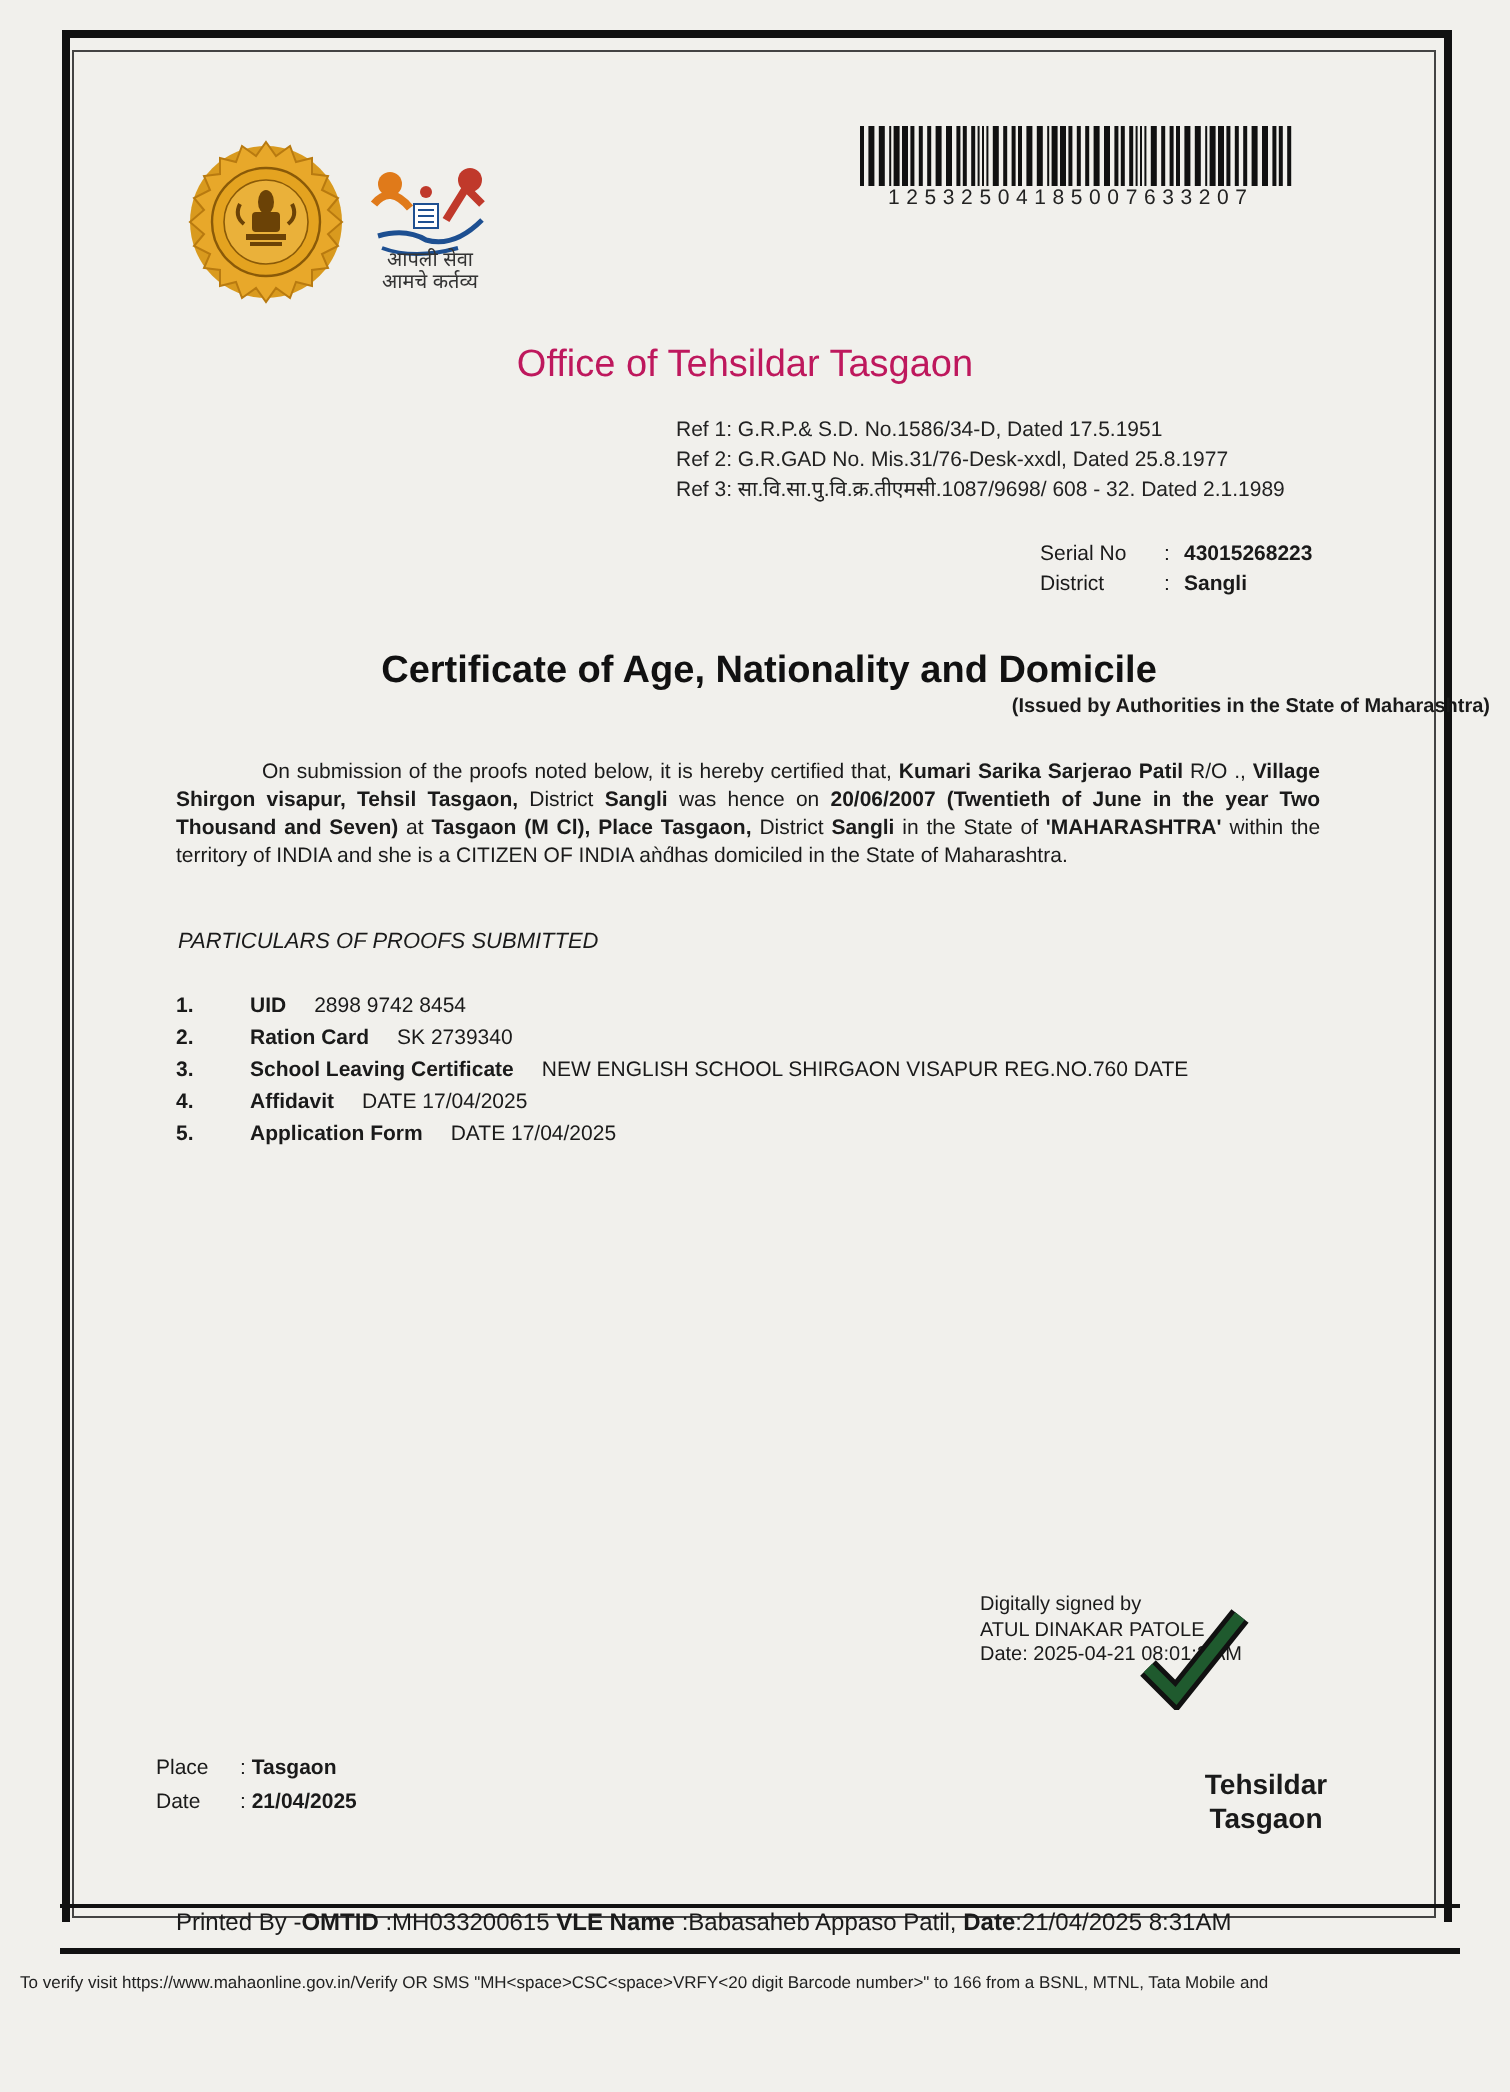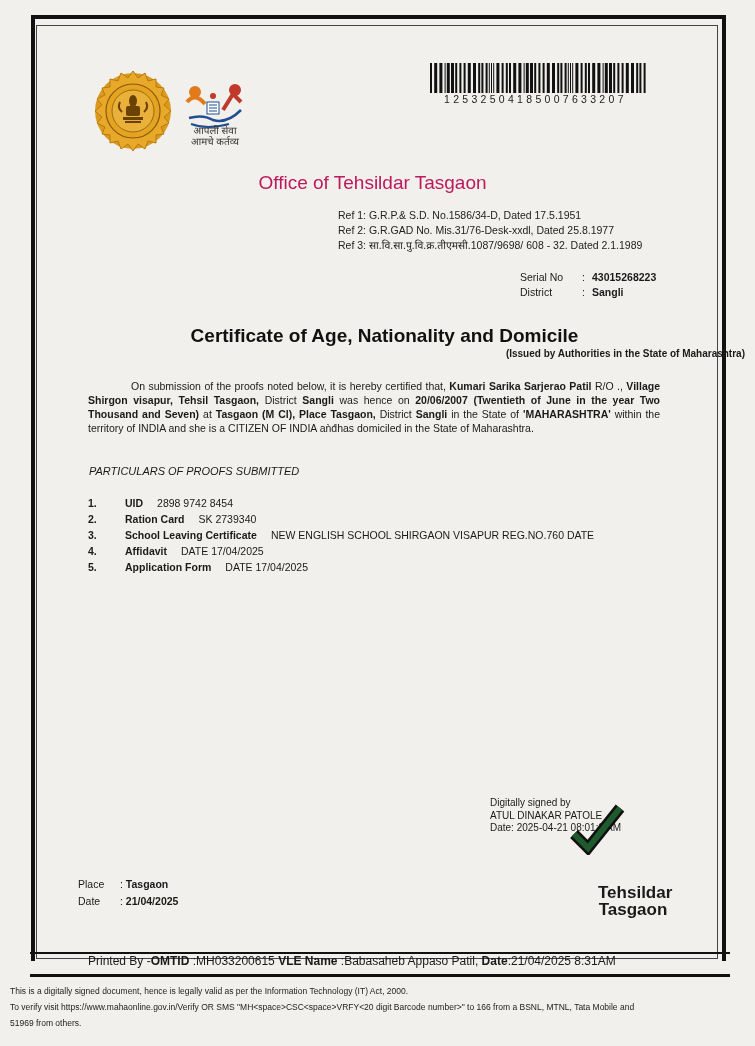--- a/index.html
+++ b/index.html
@@ -39,21 +39,21 @@
   .proof-row { display:flex; }
   .proof-no { width:17px; font-weight:bold; }
   .proof-label { font-weight:bold; margin-right:14px; white-space:nowrap;margin-left:20px; }
   .proof-val { }
   .proof-cont { padding-left:17px; margin-top:-3px; }
   .digsign { position:absolute; left:469px; top:797px; font-size:10px; line-height:12.5px;margin-left:21px; }
   .check-icon { position:absolute; left:570px; top:800px; width:55px; height:55px; }
   .place { position:absolute; left:78px; top:876px; font-size:10.5px; line-height:17px; }
   .place .lbl { display:inline-block; width:42px; }
   .place .val { font-weight:bold; }
-  .tehsildar { position:absolute; left:598px; top:884px; font-size:17px; font-weight:bold; text-align:center; line-height:17px; width:70px; }
+  .tehsildar { position:absolute; left:598px; top:884px; font-size:14px; font-weight:bold; text-align:center; line-height:17px; width:70px; }
   .printed-bar {
     position:absolute; left:30px; top:952px; width:700px; height:25px;
     border-top:2px solid #111; border-bottom:3px solid #111; box-sizing:border-box;
   }
   .printed-text { position:absolute; left:88px; top:954px; font-size:12px; white-space:nowrap; }
   .printed-text b { font-weight:bold; }
   .footer { position:absolute; left:10px; top:983px; width:735px; font-size:8.5px; line-height:16px; color:#222; }
 </style>
 </head>
 <body>
@@ -257,16 +257,14 @@
 <div class="printed-bar"></div>
 <div class="printed-text">
   <span>Printed By -</span><b>OMTID</b>
   <span>:MH033200615</span>
   <b>VLE Name</b>
   <span>:Babasaheb Appaso Patil,</span>
   <b>Date</b><span>:21/04/2025 8:31AM</span>
 </div>
 
 <div class="footer">
-  <div>This is a digitally signed document, hence is legally valid as per the Information Technology (IT) Act, 2000.</div>
   <div>To verify visit https://www.mahaonline.gov.in/Verify OR SMS "MH&lt;space&gt;CSC&lt;space&gt;VRFY&lt;20 digit Barcode number&gt;" to 166 from a BSNL, MTNL, Tata Mobile and</div>
-  <div>51969 from others.</div>
 </div>
 
 </body></html>

